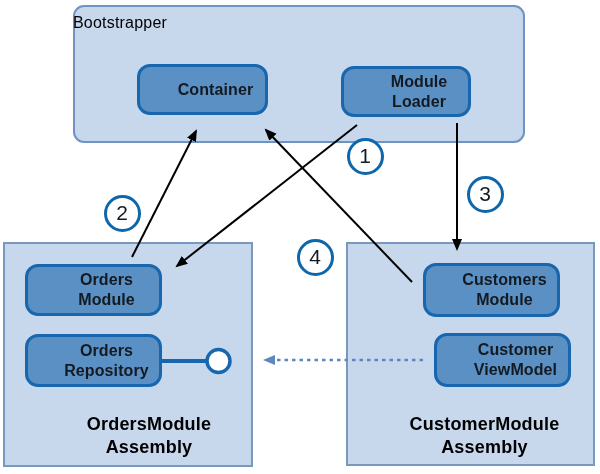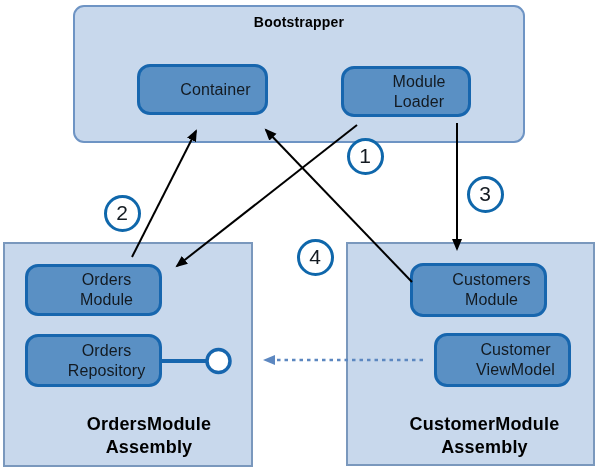--- a/index.html
+++ b/index.html
@@ -14,25 +14,25 @@
   }
   .assembly-box{
     position:absolute;box-sizing:border-box;
     background:var(--outer_fill);border:2px solid var(--assembly_border);
     border-radius:0;
   }
   .inner-box{
     position:absolute;box-sizing:border-box;
     background:var(--inner_fill);border:3px solid var(--inner_border);
     border-radius:13px;display:flex;align-items:center;justify-content:center;
-    text-align:center;font-size:16px;line-height:1.22;font-weight:400;
+    text-align:center;font-size:16px;line-height:1.22;font-weight:700;
     color:var(--box_text);white-space:pre-line;letter-spacing:0.1px;padding-left:26px;
   }
   .outer-title{
-    position:absolute;text-align:center;font-size:14px;font-weight:700;
+    position:absolute;font-size:16px;font-weight:400;
     color:var(--label_text);letter-spacing:0.2px;
   }
   .assembly-label{
     position:absolute;text-align:center;font-size:18px;line-height:23px;
     font-weight:600;color:var(--label_text);white-space:pre-line;letter-spacing:0.2px;
   }
   .step-circle{
     position:absolute;box-sizing:border-box;width:37px;height:37px;
     border-radius:50%;background:#fff;border:3px solid var(--step_circle_border);
     display:flex;align-items:center;justify-content:center;
@@ -57,21 +57,21 @@
   <div class="assembly-box" style="left:3px;top:242px;width:250px;height:225px;"></div>
   <div class="assembly-box" style="left:346px;top:242px;width:249px;height:224px;"></div>
 
   <div class="inner-box" style="left:137px;top:64px;width:131px;height:51px;">Container</div>
   <div class="inner-box" style="left:341px;top:66px;width:130px;height:51px;">Module
 Loader</div>
   <div class="inner-box" style="left:25px;top:264px;width:137px;height:52px;">Orders
 Module</div>
   <div class="inner-box" style="left:25px;top:334px;width:137px;height:53px;">Orders
 Repository</div>
-  <div class="inner-box" style="left:410px;top:263px;width:137px;height:54px;">Customers
+  <div class="inner-box" style="left:423px;top:263px;width:137px;height:54px;">Customers
 Module</div>
   <div class="inner-box" style="left:434px;top:333px;width:137px;height:54px;">Customer
 ViewModel</div>
 
   <div class="assembly-label" style="left:3px;top:413px;width:292px;">OrdersModule
 Assembly</div>
   <div class="assembly-label" style="left:360px;top:413px;width:249px;">CustomerModule
 Assembly</div>
 
   <svg class="wires" width="600" height="474" viewBox="0 0 600 474">

